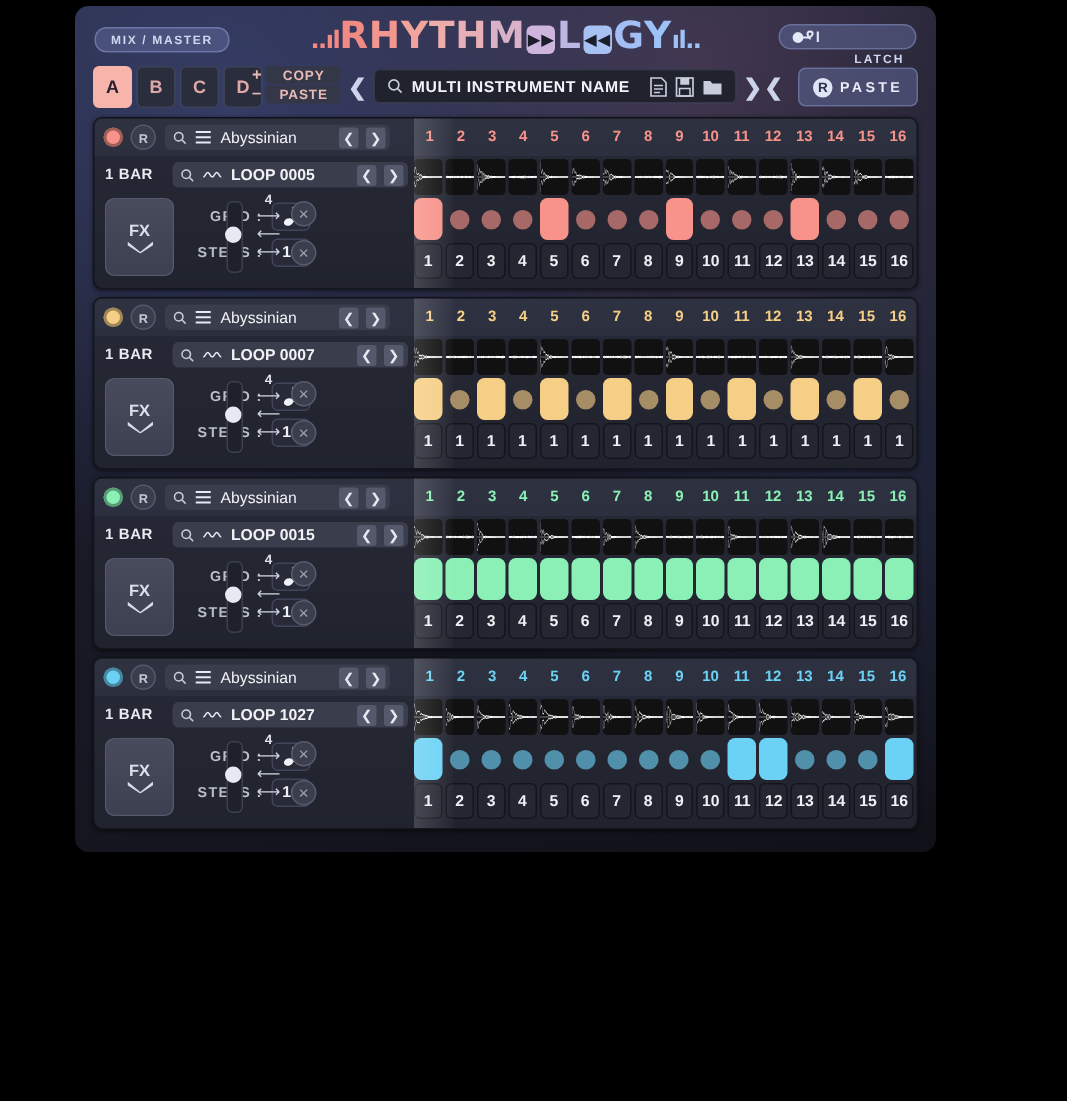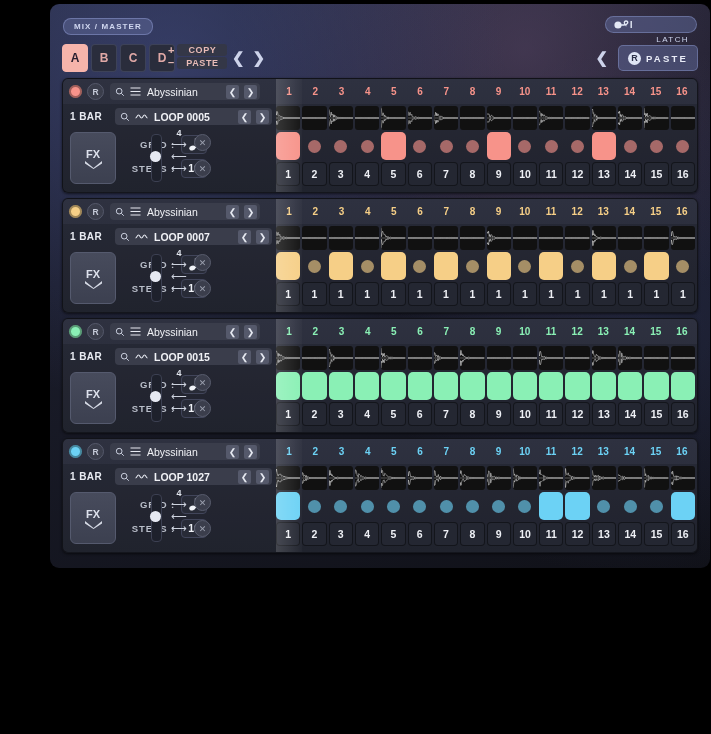--- a/index.html
+++ b/index.html
@@ -2,21 +2,21 @@
 <html><head>
 <meta charset="utf-8">
 <style>
   html,body{margin:0;padding:0;background:#000;}
   body{width:711px;height:734px;overflow:hidden;font-family:"Liberation Sans",sans-serif;}
 
   #app{position:relative;width:711px;height:734px;background:#000;}
 
   
   .plugin{
-    position:absolute;left:50px;top:4px;width:660px;height:564px;
+    position:absolute;left:50px;top:4px;width:574px;height:564px;
     border-radius:9px;
     background:
       radial-gradient(circle at 18% 12%, rgba(70,80,140,.55) 0%, rgba(20,22,40,0) 46%),
       radial-gradient(circle at 72% 8%, rgba(120,90,130,.40) 0%, rgba(20,22,40,0) 42%),
       radial-gradient(circle at 90% 55%, rgba(60,70,120,.30) 0%, rgba(12,13,22,0) 40%),
       linear-gradient(160deg,#262a3e 0%,#1a1c2a 35%,#101118 100%);
     box-shadow:0 6px 26px rgba(0,0,0,.9);
     overflow:hidden;
   }
   .plugin:before{
@@ -58,21 +58,21 @@
     vertical-align:2px;margin:0 1px;text-align:center;
   }
   .logo .oglyph.blue{background:#a6c1f2;}
 
   .latch{
     position:absolute;right:13px;top:12px;height:17px;width:92px;
     border-radius:9px;background:rgba(92,102,150,.55);
     border:1px solid rgba(150,165,220,.40);
     display:flex;align-items:center;gap:5px;padding:0 7px;box-sizing:border-box;
   }
-  .latch .lbl{color:#cfd6ef;font-size:8px;font-weight:normal;letter-spacing:1.4px;margin-left:auto;margin-top:29px;}
+  .latch .lbl{color:#cfd6ef;font-size:8px;font-weight:bold;letter-spacing:1.4px;margin-left:auto;margin-top:29px;}
 
   
   .toolbar{position:relative;height:30px;}
   .abcd{position:absolute;left:12px;top:0;display:flex;gap:3px;}
   .abcd .slot{
     width:24px;height:26px;border-radius:4px;background:#2a2d3c;
     border:1px solid rgba(120,130,170,.25);
     display:flex;align-items:center;justify-content:center;
     color:#e0a8a6;font-size:12px;font-weight:bold;
   }
@@ -213,20 +213,23 @@
 <body>
 
 <div id="app">
   <div class="plugin">
 
     <div class="header">
       <div class="mixmaster">
         <span>MIX / MASTER</span>
       </div>
 
+      <div class="logo">
+        <span class="tick l0">..ıl</span><span class="l0">R</span><span class="l1">H</span><span class="l2">Y</span><span class="l3">T</span><span class="l4">H</span><span class="l5">M</span><span class="oglyph">▶▶</span><span class="l7">L</span><span class="oglyph blue">◀◀</span><span class="l9">G</span><span class="l10">Y</span><span class="tick l10">ıl..</span>
+      </div>
 
       <div class="latch">
         <svg width="22" height="11" viewBox="0 0 22 11">
           <circle cx="5" cy="6" r="3.6" fill="#e4e9f6"></circle>
           <path d="M5 6 L11 6 C15 6 16 2 13 2 C10.5 2 11 5.5 13.5 7" stroke="#e4e9f6" stroke-width="1.4" fill="none"></path>
           <rect x="17.5" y="2" width="1.4" height="7" fill="#e4e9f6"></rect>
         </svg>
         <span class="lbl">LATCH</span>
       </div>
     </div>
@@ -253,20 +256,43 @@
           <span>–</span>
         </div>
         <div class="cpbtns">
           <div>COPY</div>
           <div>PASTE</div>
         </div>
       </div>
 
       <div class="namebar">
         <span class="chev">❮</span>
+        <div class="namefield">
+          <svg width="11" height="11" viewBox="0 0 12 12">
+            <circle cx="5" cy="5" r="3.6" stroke="#c9cedd" stroke-width="1.2" fill="none"></circle>
+            <line x1="7.7" y1="7.7" x2="10.6" y2="10.6" stroke="#c9cedd" stroke-width="1.2"></line>
+          </svg>
+          <span class="txt" title="MULTI INSTRUMENT NAME">MULTI INSTRUMENT NAME</span>
+          <div class="nicons">
+            <svg width="12" height="14" viewBox="0 0 12 14">
+              <path d="M1 1h7l3 3v9H1z" fill="none" stroke="#c9cedd" stroke-width="1.1"></path>
+              <line x1="3" y1="6" x2="9" y2="6" stroke="#c9cedd" stroke-width="1"></line>
+              <line x1="3" y1="8.3" x2="9" y2="8.3" stroke="#c9cedd" stroke-width="1"></line>
+              <line x1="3" y1="10.6" x2="7" y2="10.6" stroke="#c9cedd" stroke-width="1"></line>
+            </svg>
+            <svg width="13" height="14" viewBox="0 0 13 14">
+              <rect x="1" y="1" width="11" height="12" fill="none" stroke="#c9cedd" stroke-width="1.1"></rect>
+              <rect x="3.5" y="1" width="6" height="4.5" fill="#c9cedd"></rect>
+              <rect x="3" y="8" width="7" height="5" fill="none" stroke="#c9cedd" stroke-width="1"></rect>
+            </svg>
+            <svg width="14" height="13" viewBox="0 0 14 13">
+              <path d="M1 3h4.5l1.3 1.6H13V12H1z" fill="#c9cedd"></path>
+            </svg>
+          </div>
+        </div>
         <span class="chev">❯</span>
       </div>
 
       <div class="rightgrp">
         <span class="chev">❮</span>
         <div class="randbtn">
           <span class="rcirc">R</span>
           <span>PASTE</span>
         </div>
       </div>

